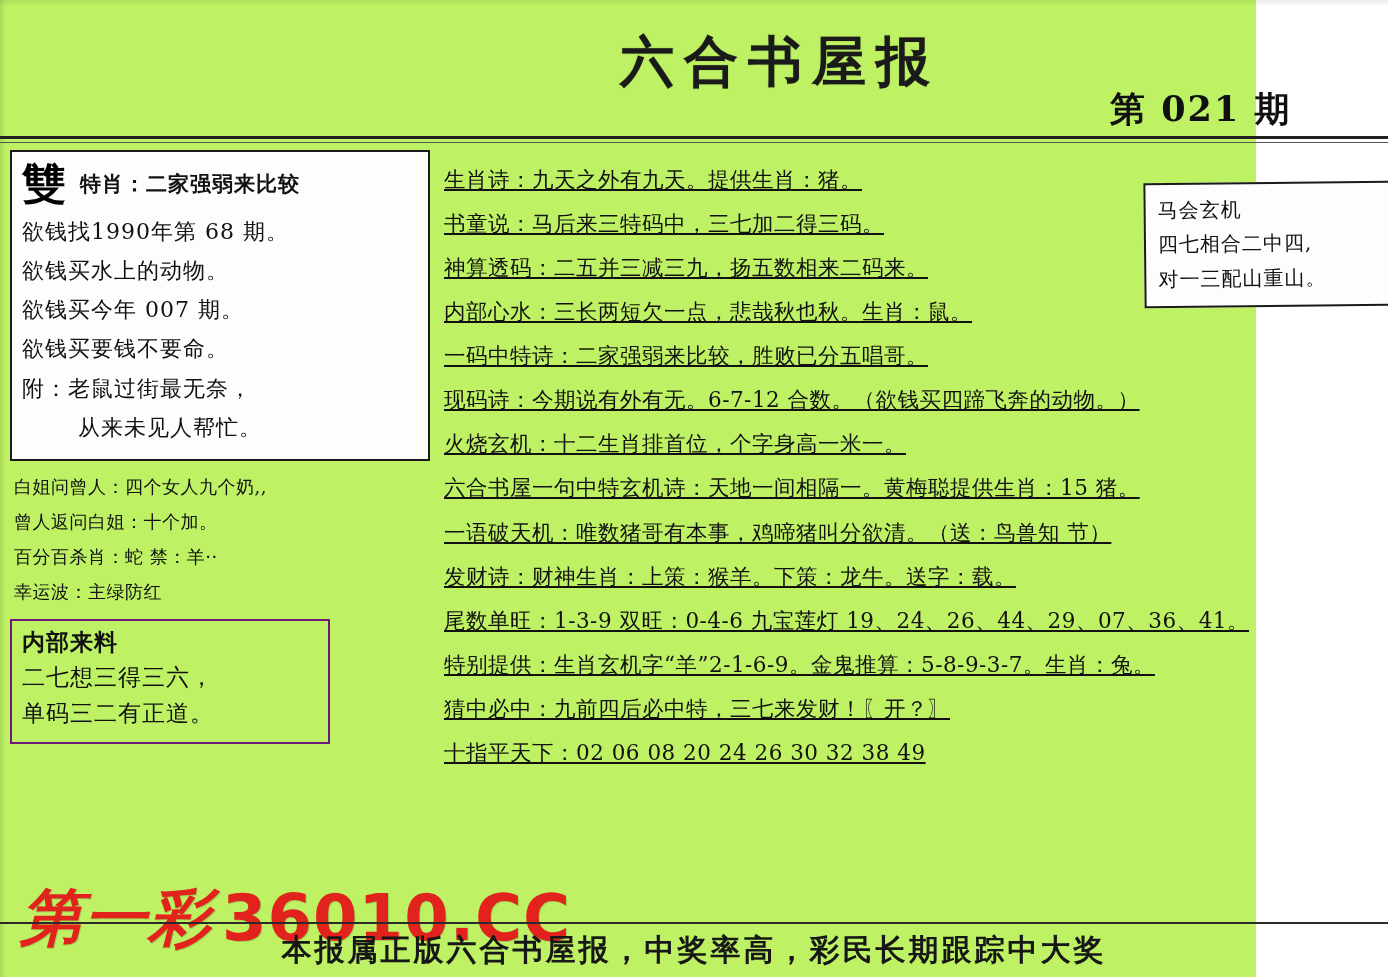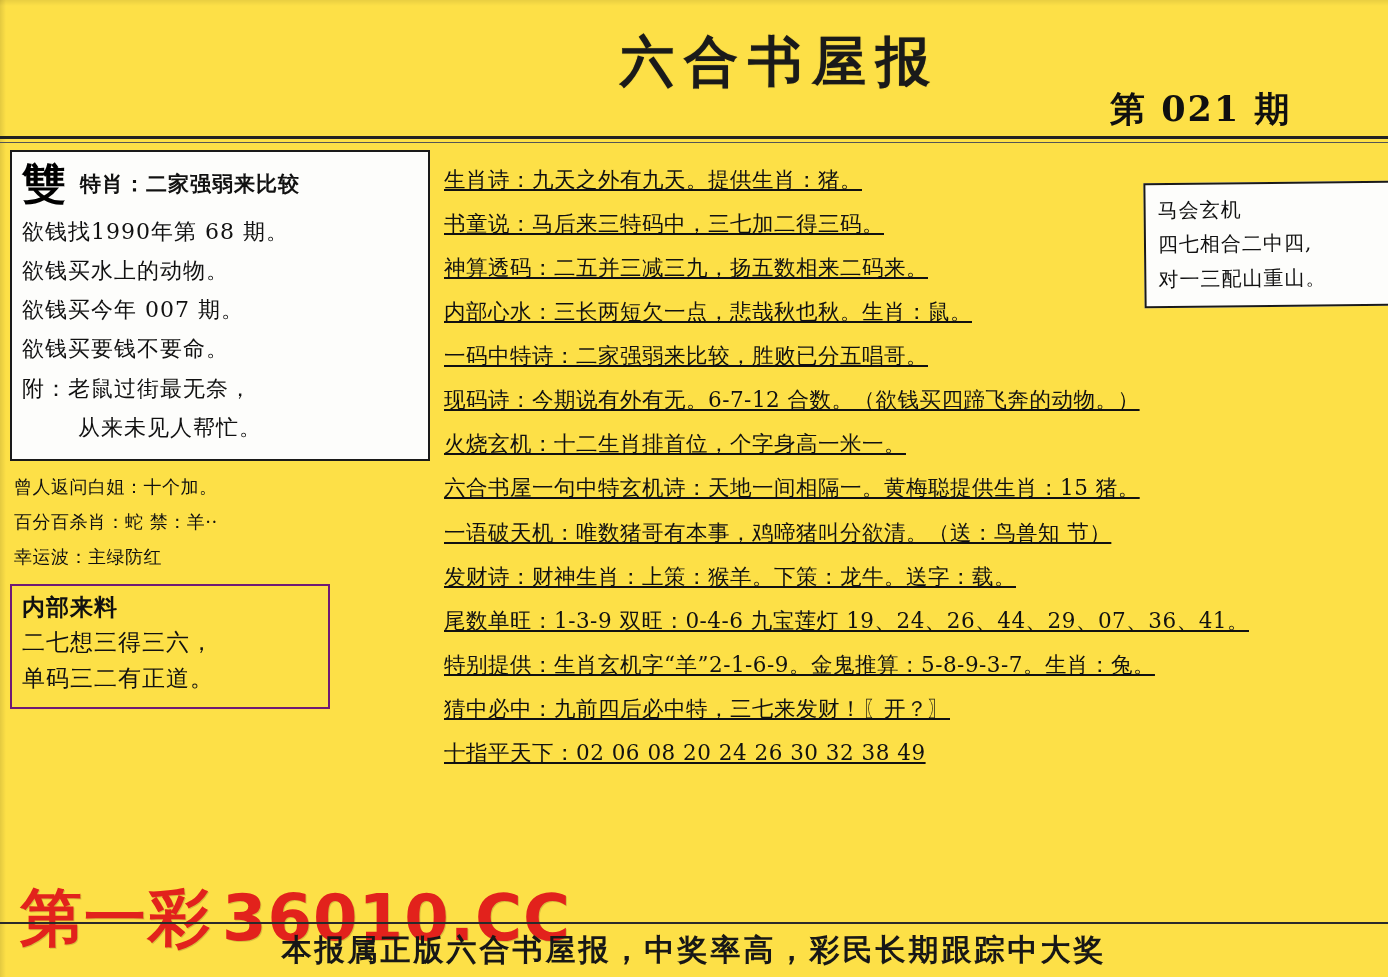--- a/index.html
+++ b/index.html
@@ -10,23 +10,23 @@
     width: 1388px;
     height: 977px;
     background: #ffffff;
     font-family: "DejaVu Serif", "Liberation Serif", serif;
     color: #111111;
     overflow: hidden;
     position: relative;
   }
   .page {
     position: relative;
-    width: 1388px;
+    width: 1256px;
     height: 977px;
-    background: #fde047;
+    background: #bef264;
   }
 
   
   .masthead {
     position: absolute;
     left: 0;
     top: 0;
     width: 1388px;
     height: 132px;
   }
@@ -182,20 +182,21 @@
     align-items: center;
     pointer-events: none;
   }
   .wm-left {
     font-size: 62px;
     font-weight: bold;
     color: #e2221c;
     letter-spacing: 2px;
     font-family: "DejaVu Sans", "Liberation Sans", sans-serif;
     text-shadow: 1px 1px 0 rgba(0,0,0,0.15);
+    font-style: italic;
   }
   .wm-right {
     font-size: 64px;
     font-weight: bold;
     color: #e2221c;
     margin-left: 10px;
     font-family: "DejaVu Sans", "Liberation Sans", sans-serif;
     letter-spacing: 1px;
     text-shadow: 1px 1px 0 rgba(0,0,0,0.15);
   }
@@ -259,20 +260,21 @@
       </div>
       <div class="left-line">欲钱找1990年第 68 期。</div>
       <div class="left-line">欲钱买水上的动物。</div>
       <div class="left-line">欲钱买今年 007 期。</div>
       <div class="left-line">欲钱买要钱不要命。</div>
       <div class="left-line">附：老鼠过街最无奈，</div>
       <div class="left-line indent">从来未见人帮忙。</div>
     </div>
 
     <div class="sub-lines">
+      <div class="sub-line">白姐问曾人：四个女人九个奶,,</div>
       <div class="sub-line">曾人返问白姐：十个加。</div>
       <div class="sub-line">百分百杀肖：蛇 禁：羊··</div>
       <div class="sub-line">幸运波：主绿防红</div>
     </div>
 
     <div class="inner-box">
       <div class="inner-box-title">内部来料</div>
       <div class="inner-box-line">二七想三得三六，</div>
       <div class="inner-box-line">单码三二有正道。</div>
     </div>

